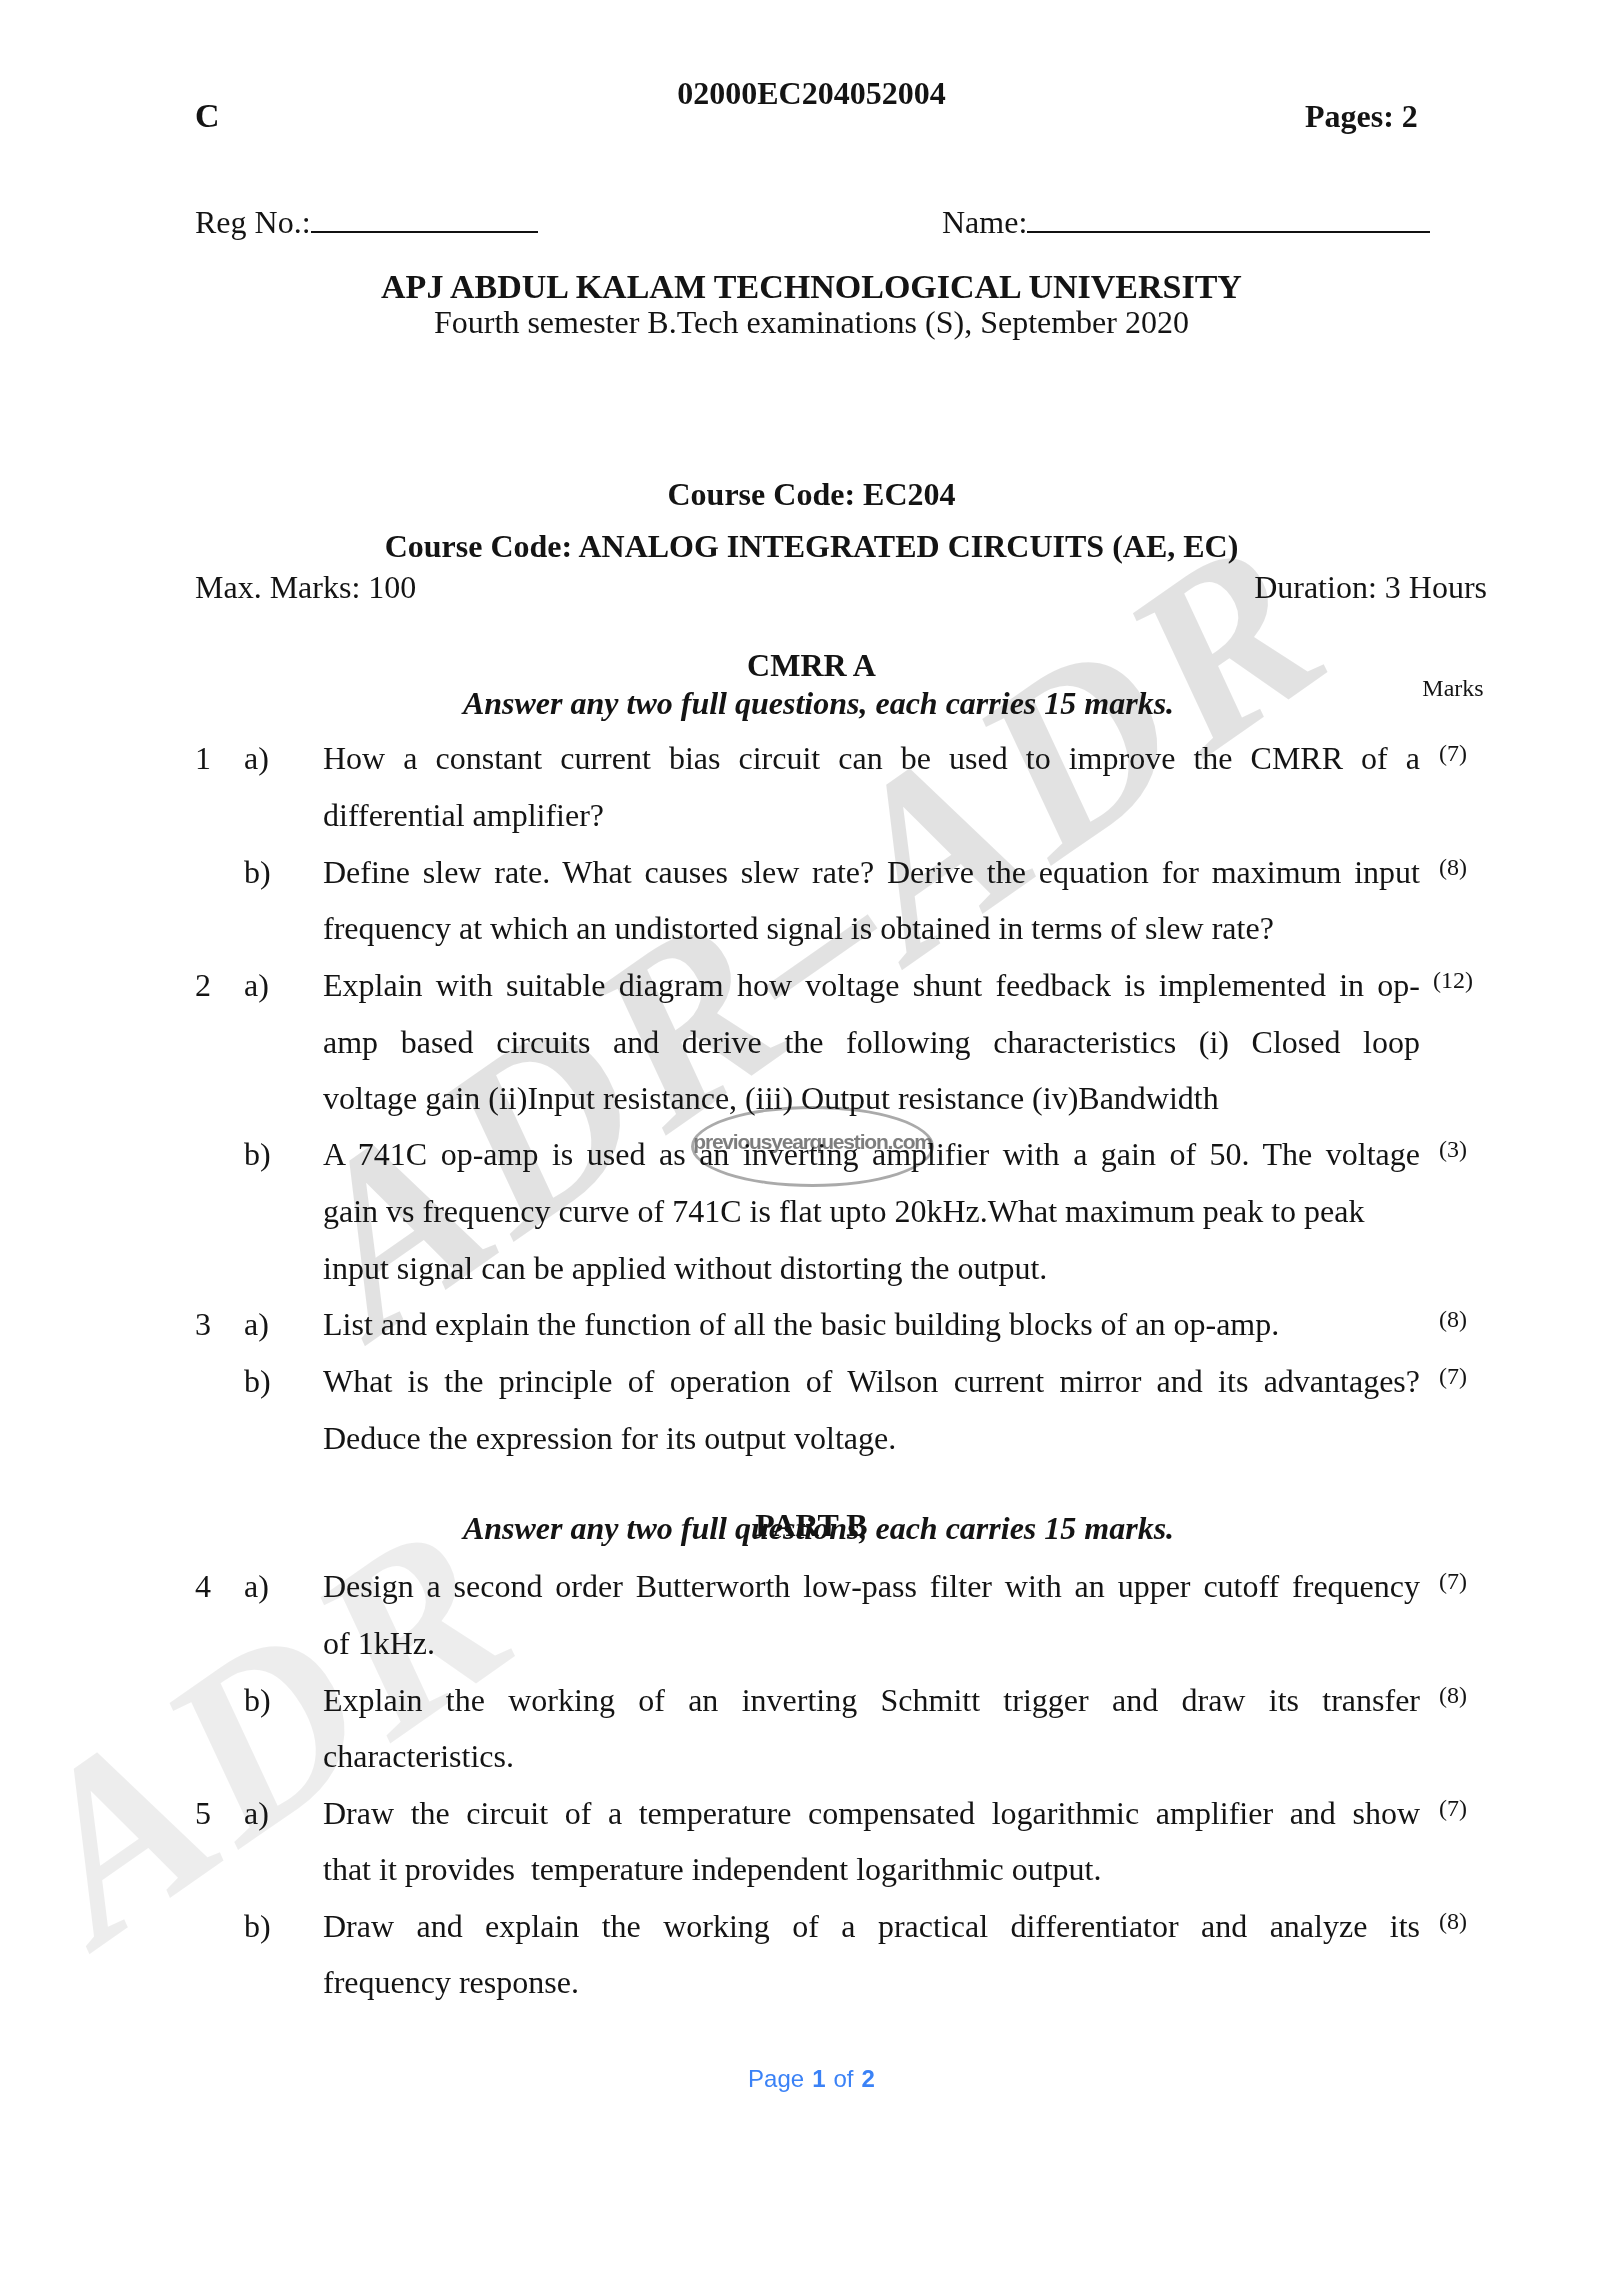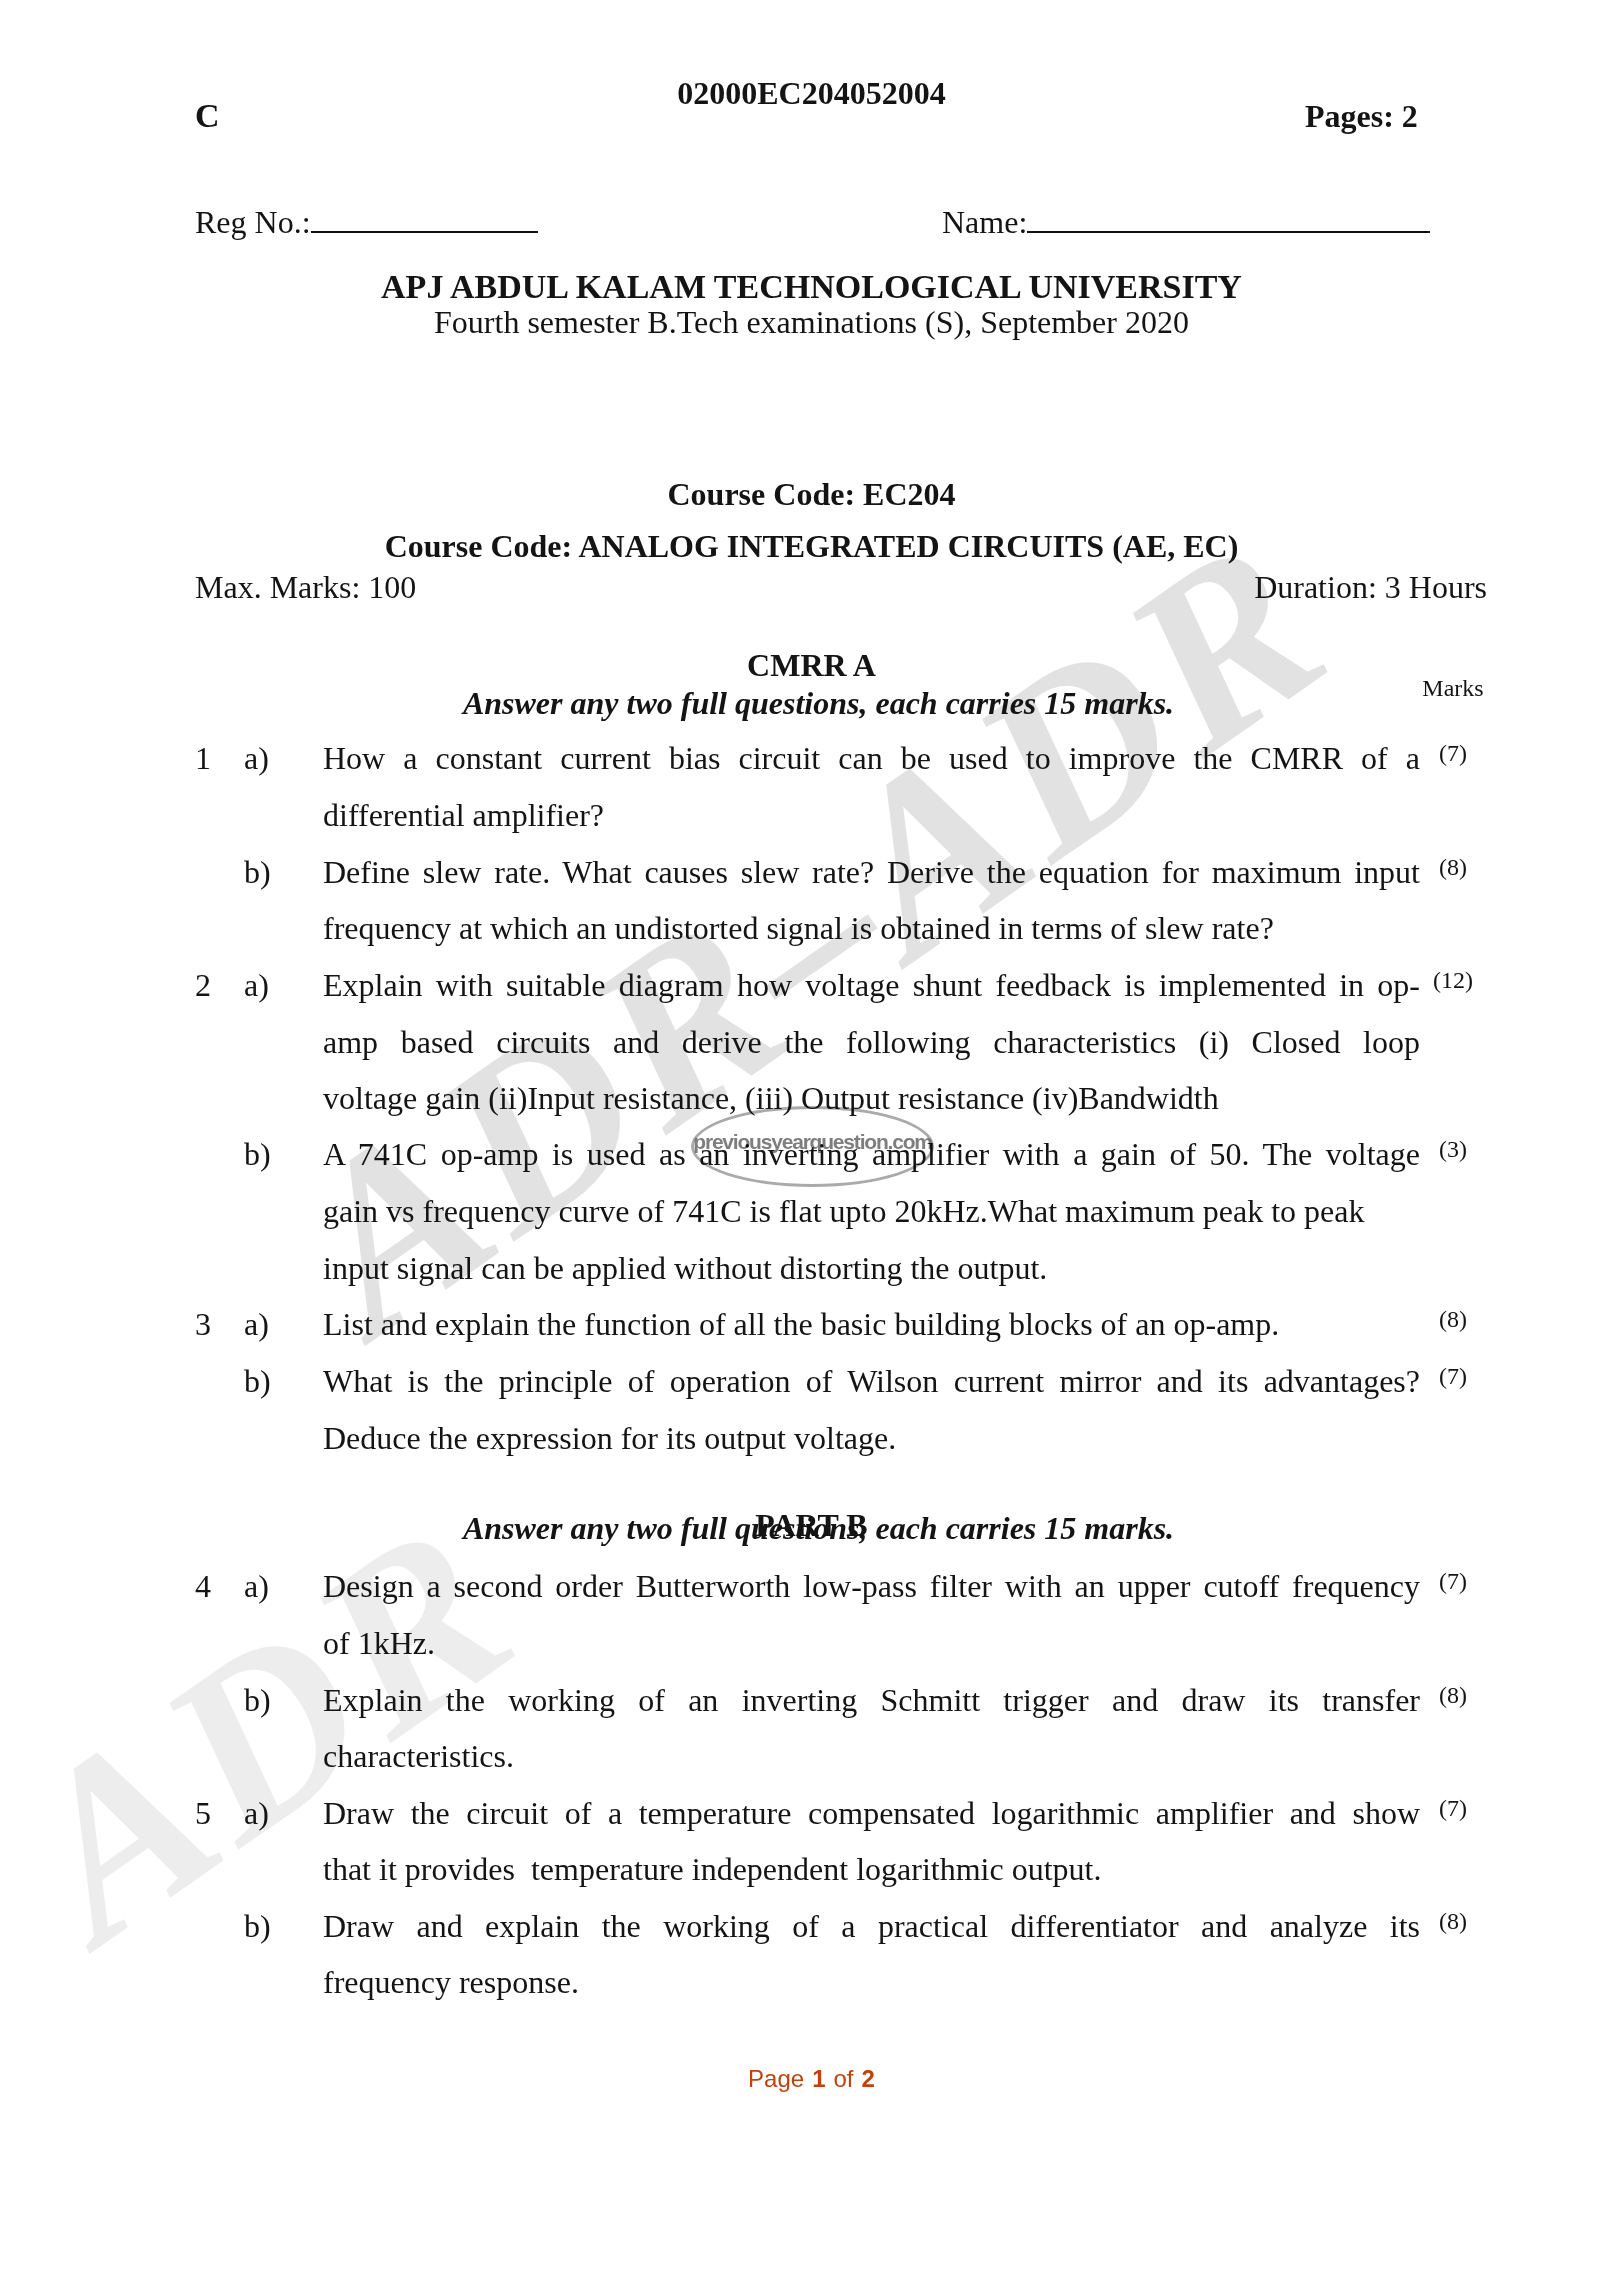--- a/index.html
+++ b/index.html
@@ -28,21 +28,21 @@
   .wm2{left:268px;top:1729px;font-size:244px;letter-spacing:8px;color:rgba(0,0,0,0.07);
        transform:translate(-50%,-50%) rotate(-35deg);}
   .stamp{position:absolute;left:691px;top:1106px;width:237px;height:75px;
          border:3.2px solid rgba(125,125,125,0.65);border-radius:50%;
          display:flex;align-items:center;justify-content:center;mix-blend-mode:multiply;}
   .stamp-text{font-family:"Liberation Sans","DejaVu Sans",sans-serif;font-weight:bold;
               font-size:21px;letter-spacing:-1.2px;color:rgba(112,112,112,0.9);
               transform:translateY(-4.9px);}
   
   .footer{position:absolute;left:0;top:2065px;width:1623px;text-align:center;
-          font-family:"Liberation Sans","DejaVu Sans",sans-serif;font-size:24px;color:#c2410c;}
+          font-family:"Liberation Sans","DejaVu Sans",sans-serif;font-size:24px;color:#3b82f6;}
   .footer span{margin:0 4px;}
   .fb{font-weight:bold;}
 </style>
 </head>
 <body>
 
 <div class="wm wm1">ADR–ADR</div>
 <div class="wm wm2">ADR</div>
 
 <div class="abs ctr b fs40" style="top:76px;">02000EC204052004</div>

